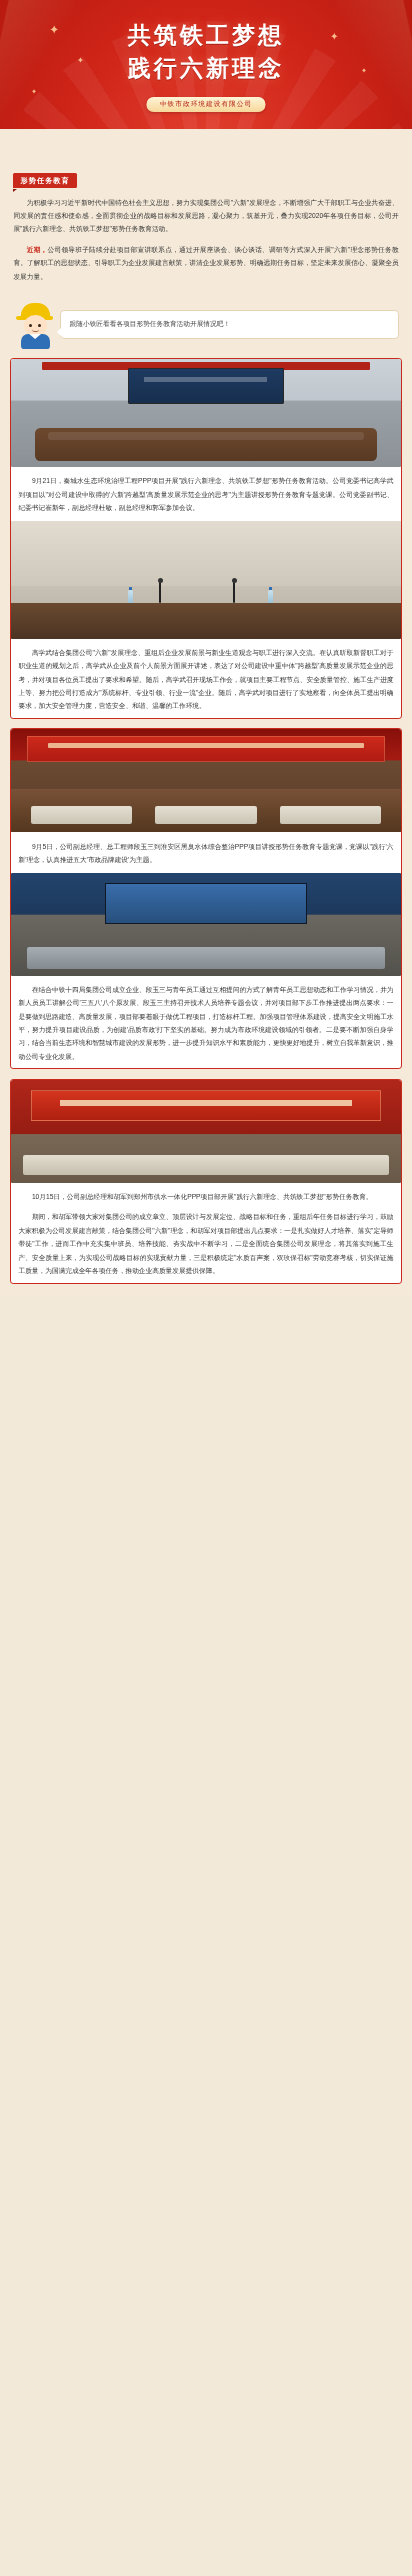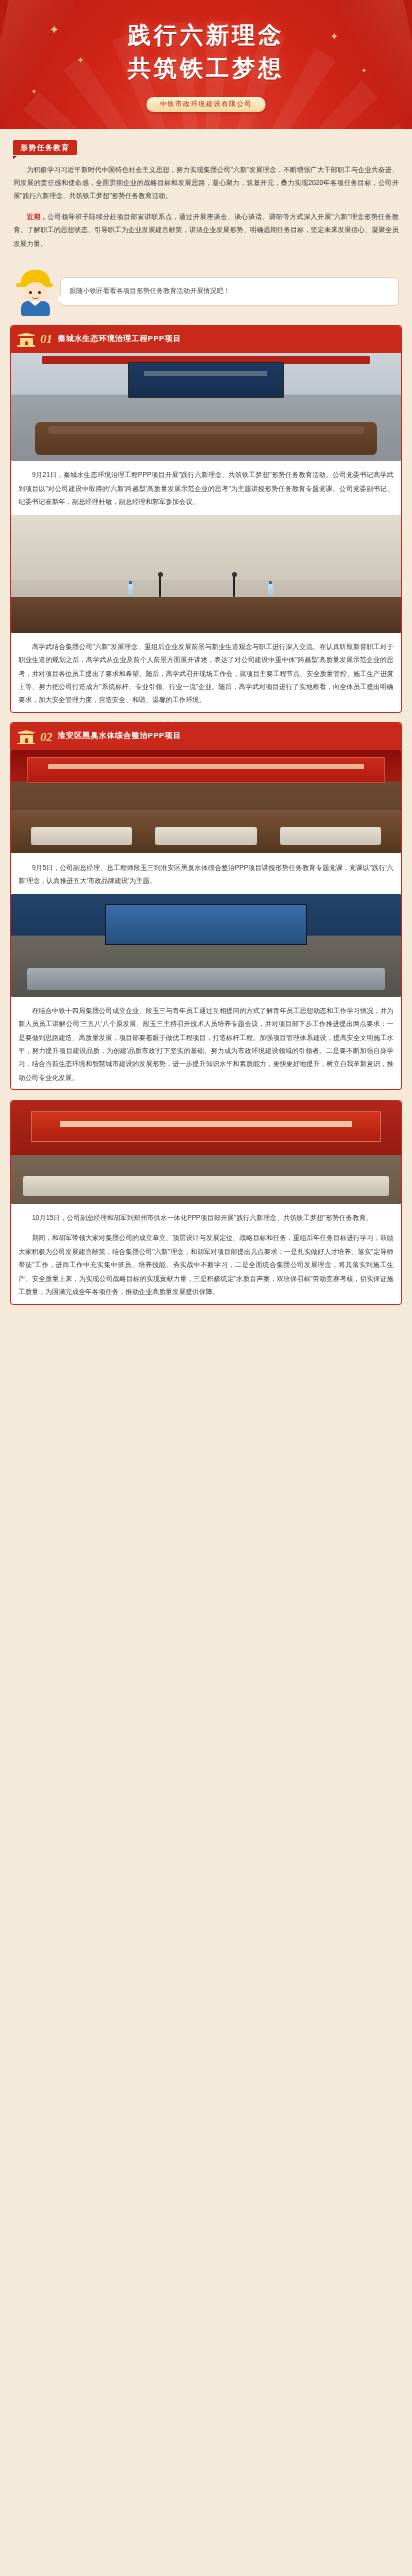--- a/index.html
+++ b/index.html
@@ -106,21 +106,21 @@
   .section-tag::after {
     content: "";
     position: absolute;
     left: 0; bottom: -3.1px;
     border-width: 3.1px 4.1px 0 0;
     border-style: solid;
     border-color: #8a1710 transparent transparent transparent;
   }
 
   
-  .intro-wrap { padding: 11.3px 13.4px 3.1px 13.4px; }
+  .intro-wrap { padding: 11.3px 13.4px 3.1px 13.4px; margin-top: 33px; }
   .para {
     font-size: 6.7px;
     color: #333333;
     line-height: 2.0;
     text-align: justify;
     text-indent: 2em;
     margin: 7.2px 0 0 0;
   }
   .para .lead {
     color: #c8291b;
@@ -440,22 +440,22 @@
     <div class="ribbon-left"></div>
     <div class="ribbon-right"></div>
 
     <span class="sparkle" style="left:49px;  top:24px;  font-size:12.4px;">✦</span>
     <span class="sparkle" style="left:77px; top:57px; font-size:8.2px;">✦</span>
     <span class="sparkle" style="left:330px; top:32px;  font-size:10.3px;">✦</span>
     <span class="sparkle" style="left:361px; top:67px; font-size:7.2px;">✦</span>
     <span class="sparkle" style="left:31px;  top:88px; font-size:7.2px;">✦</span>
 
     <div class="banner-title-wrap">
+      <h1 class="banner-title">共筑铁工梦想</h1>
       <h1 class="banner-title">践行六新理念</h1>
-      <h1 class="banner-title">共筑铁工梦想</h1>
     </div>
     <div class="banner-sub">中铁市政环境建设有限公司</div>
   </div>
 
   <div class="intro-wrap">
     <div class="section-tag">形势任务教育</div>
 
     <p class="para">为积极学习习近平新时代中国特色社会主义思想，努力实现集团公司"六新"发展理念，不断增强广大干部职工与企业共奋进、同发展的责任感和使命感，全面贯彻企业的战略目标和发展思路，凝心聚力，筑基开元，叠力实现2020年各项任务目标，公司开展"践行六新理念、共筑铁工梦想"形势任务教育活动。</p>
     <p class="para"><span class="lead">近期，</span><span>公司领导班子陆续分赴项目部宣讲联系点，通过开展座谈会、谈心谈话、调研等方式深入开展"六新"理念形势任务教育。了解职工的思想状态、引导职工为企业发展建言献策，讲清企业发展形势、明确远期任务目标，坚定未来发展信心、凝聚全员发展力量。</span></p>
   </div>
@@ -467,30 +467,20 @@
       <div class="eye l"></div>
       <div class="eye r"></div>
       <div class="smile"></div>
       <div class="body"></div>
       <div class="collar"></div>
     </div>
     <div class="callout-bubble">跟随小铁匠看看各项目形势任务教育活动开展情况吧！</div>
   </div>
 
   <div class="card">
-    <div class="card-head">
-      <div class="gate">
-        <div class="roof"></div>
-          <div class="body"></div>
-          <div class="door"></div>
-          <div class="base"></div>
-      </div>
-      <div class="card-num">01</div>
-      <div class="card-title">秦城水生态环境治理工程PPP项目</div>
-    </div>
 
     <div class="photo full scene-meeting">
       <div class="banner-strip"></div>
       <div class="wall-screen"></div>
       <div class="table"></div>
       <div class="person navy" style="left:8%;"></div>
       <div class="person light" style="left:20%;"></div>
       <div class="person navy" style="left:32%;"></div>
       <div class="person white" style="left:46%;"></div>
       <div class="person gray" style="left:59%;"></div>
@@ -517,30 +507,20 @@
       <div class="bottle" style="left:66%;"></div>
       <div class="noise"></div>
     </div>
 
     <div class="card-body">
       <p class="card-text">高学武结合集团公司"六新"发展理念、重组后企业发展前景与新业生道观念与职工进行深入交流。在认真听取新督职工对于职业生道的规划之后，高学武从企业及前个人前景方面展开讲述，表达了对公司建设中重中体"跨越型'高质量发展示范企业的思考，并对项目各位员工提出了要求和希望。随后，高学武召开现场工作会，就项目主要工程节点、安全质量管控、施工生产进度上等、努力把公司打造成方"系统标杆、专业引领、行业一流"企业。随后，高学武对项目进行了实地察看，向全体员工提出明确要求，加大安全管理力度，营造安全、和谐、温馨的工作环境。</p>
     </div>
   </div>
 
   <div class="card">
-    <div class="card-head">
-      <div class="gate">
-        <div class="roof"></div>
-          <div class="body"></div>
-          <div class="door"></div>
-          <div class="base"></div>
-      </div>
-      <div class="card-num">02</div>
-      <div class="card-title">淮安区黑臭水体综合整治PPP项目</div>
-    </div>
 
     <div class="photo full scene-hall">
       <div class="banner-red">
           <div class="txt"></div>
         </div>
       <div class="floor"></div>
       <div class="tbl" style="left:5%;  width:26%;"></div>
       <div class="tbl" style="left:37%; width:26%;"></div>
       <div class="tbl" style="left:69%; width:26%;"></div>
       <div class="person navy" style="left:10%; bottom:30%;"></div>

